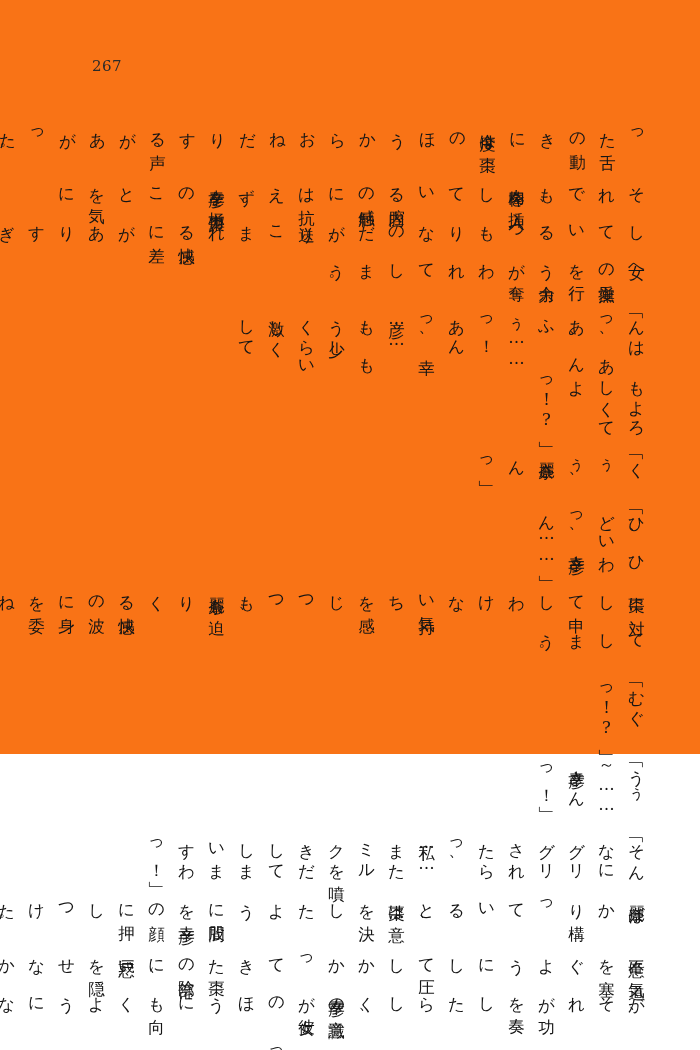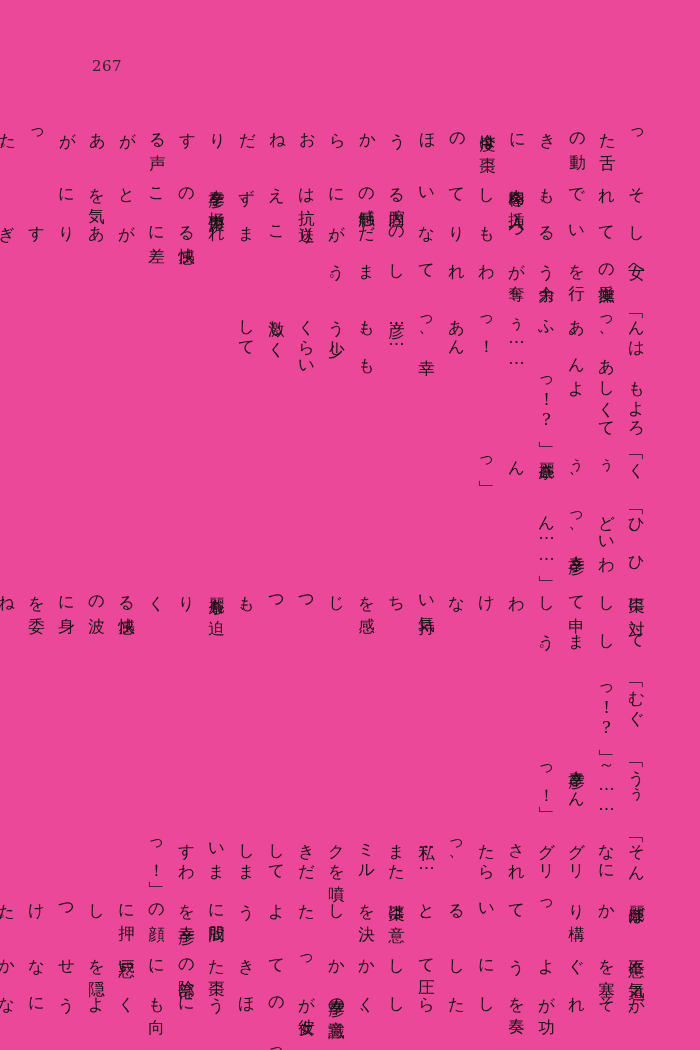--- a/index.html
+++ b/index.html
@@ -14,22 +14,22 @@
     font-family: "DejaVu Serif", "Liberation Serif", serif;
     color: #1a1a1a;
     overflow: hidden;
   }
 
   .page {
     position: absolute;
     left: 0;
     top: 0;
     width: 700px;
-    height: 1050px;
-    background: #ec4899;
+    height: 754px;
+    background: #f97316;
   }
 
   
   .page-number {
     position: absolute;
     left: 92px;
     top: 57px;
     font-size: 15px;
     letter-spacing: 0.5px;
     color: #2a2a2a;

